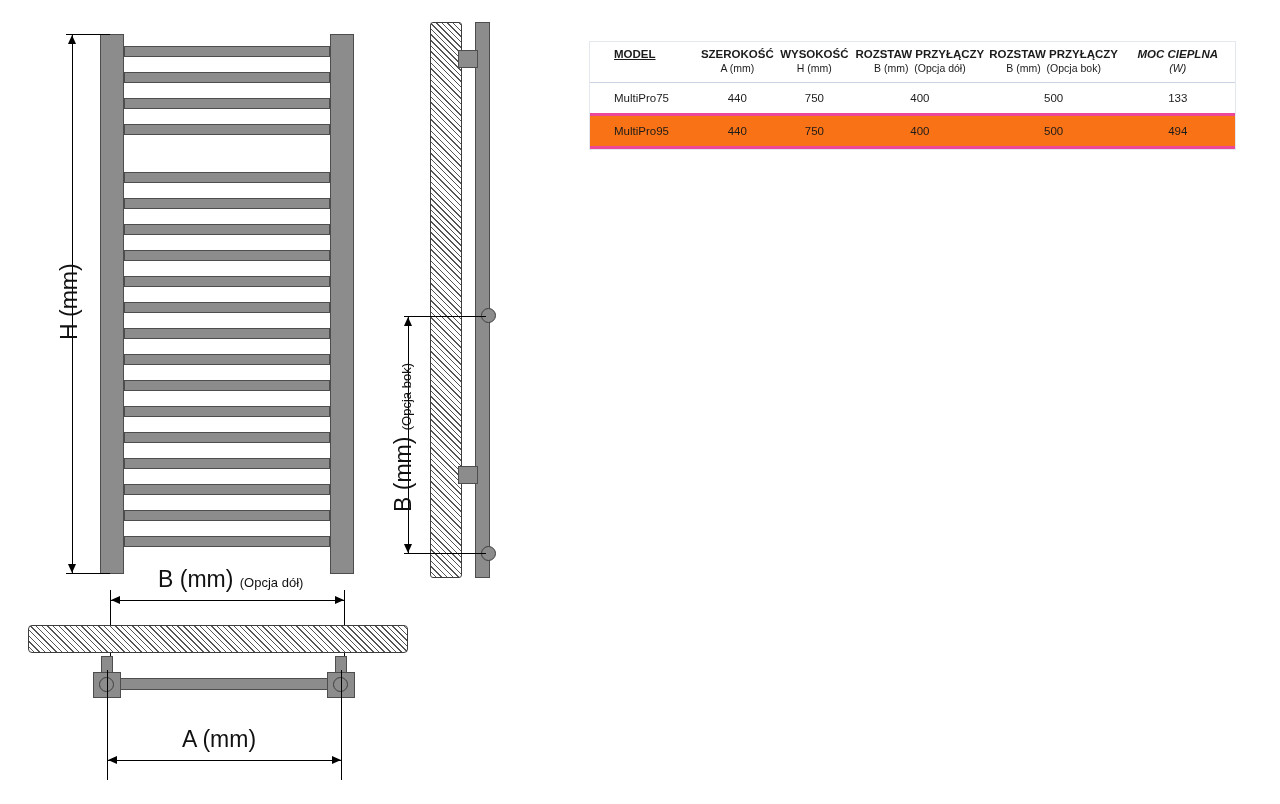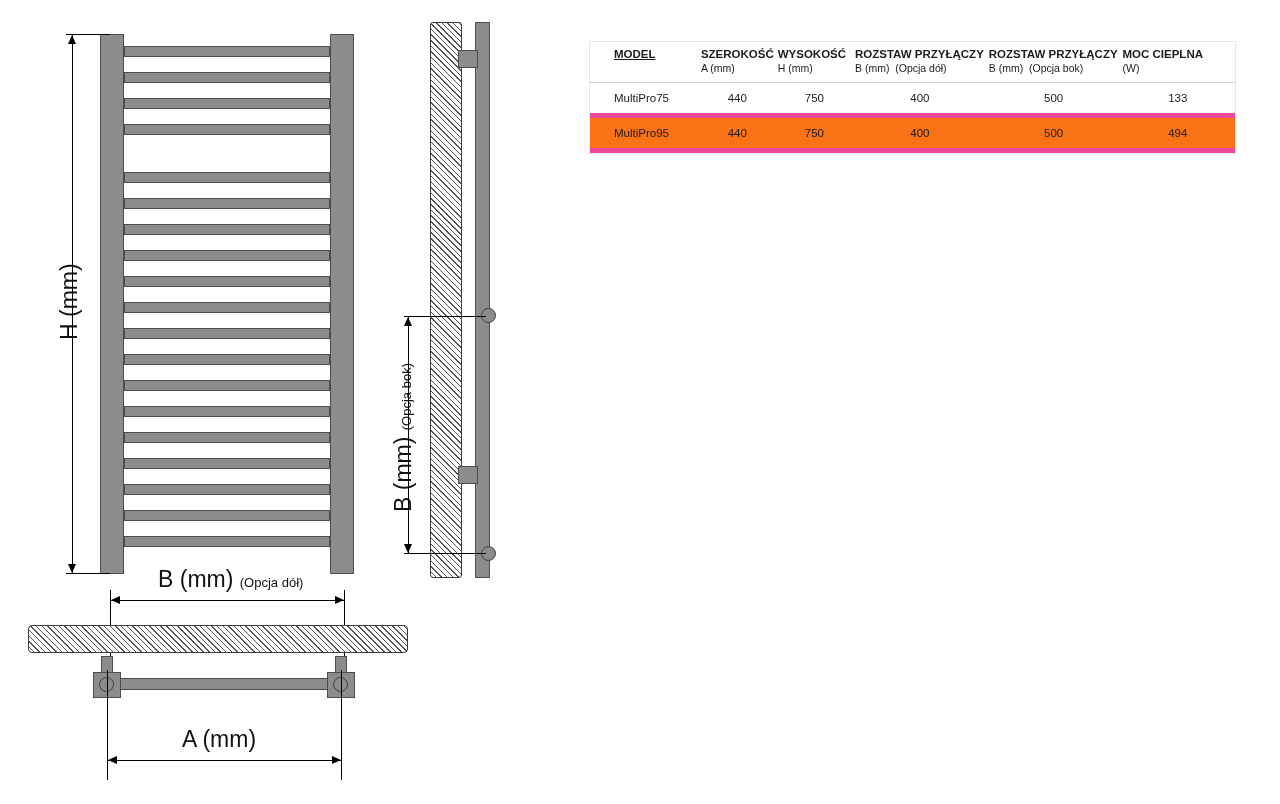--- a/index.html
+++ b/index.html
@@ -120,40 +120,40 @@
     width: 100%;
     font-size: 11px;
   }
   table.spec thead th {
     background: #ffffff;
     border-bottom: 1px solid #c9d3e2;
     padding: 6px 2px 8px 2px;
     font-size: 11.5px;
     font-weight: bold;
     color: #1b1b1b;
-    text-align: left;
+    text-align: center;
     vertical-align: top;
   }
   table.spec thead th.model-head {
     text-align: left;
     padding-left: 24px;
     text-decoration: underline;
   }
   table.spec thead th .unit {
     display: block;
     font-weight: normal;
     font-size: 10.5px;
     margin-top: 2px;
   }
   table.spec tbody td {
     padding: 9px 2px;
     text-align: center;
     font-size: 11.5px;
     color: #1b1b1b;
-    border-bottom: 5px solid #ec4899;
+    border-bottom: 3px solid #ec4899;
   }
   table.spec tbody td.model-cell {
     text-align: left;
     padding-left: 24px;
   }
   table.spec tbody tr.alt td {
     background: #f97316;
   }
   table.spec tbody tr.norm td {
     background: #ffffff;
@@ -275,21 +275,21 @@
           <span class="unit">
             <span>B (mm)</span>&nbsp;&nbsp;<span>(Opcja dół)</span>
           </span>
         </th>
         <th style="width:21%;">
           <span>ROZSTAW PRZYŁĄCZY</span>
           <span class="unit">
             <span>B (mm)</span>&nbsp;&nbsp;<span>(Opcja bok)</span>
           </span>
         </th>
-        <th style="width:18%;">
+        <th style="width:18%;font-style:italic;">
           <span>MOC CIEPLNA</span>
           <span class="unit">(W)</span>
         </th>
       </tr>
     </thead>
     <tbody>
       <tr class="norm">
         <td class="model-cell">MultiPro75</td>
         <td>440</td>
         <td>750</td>

